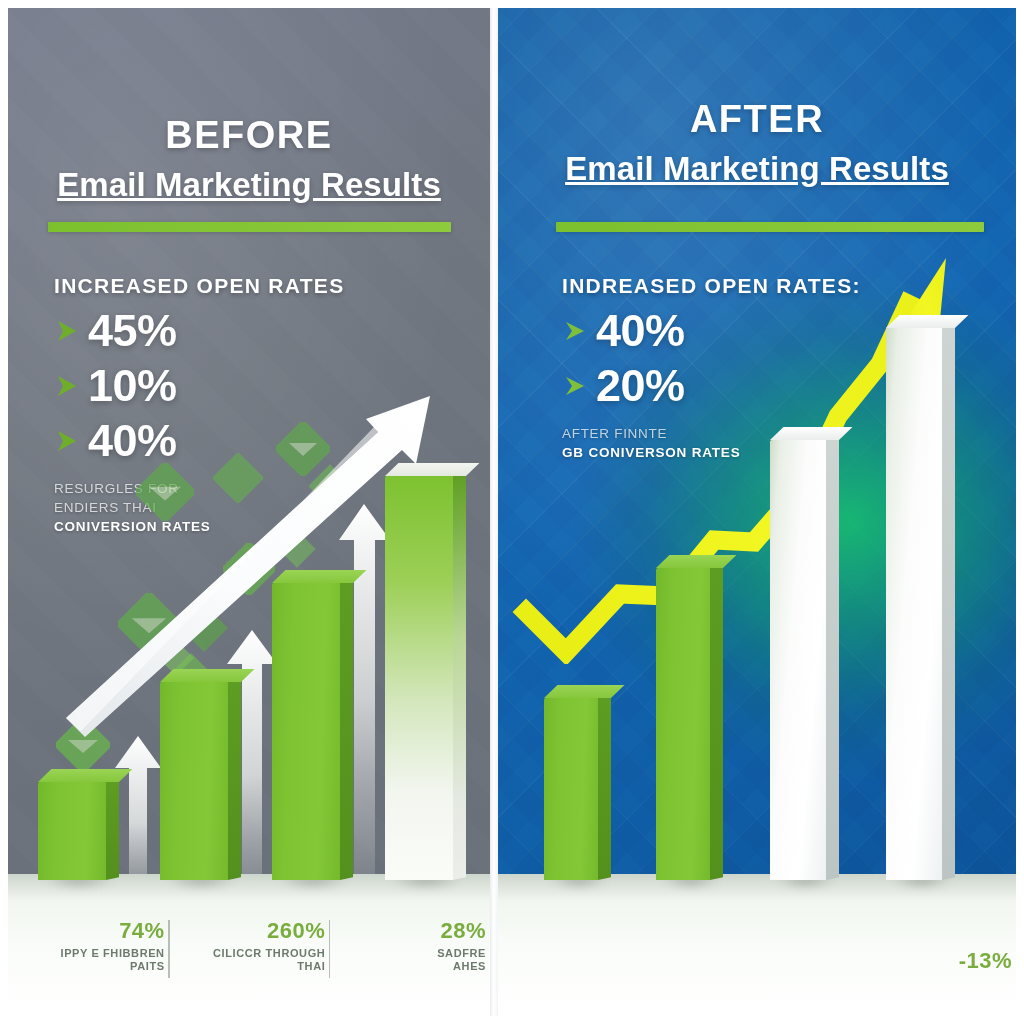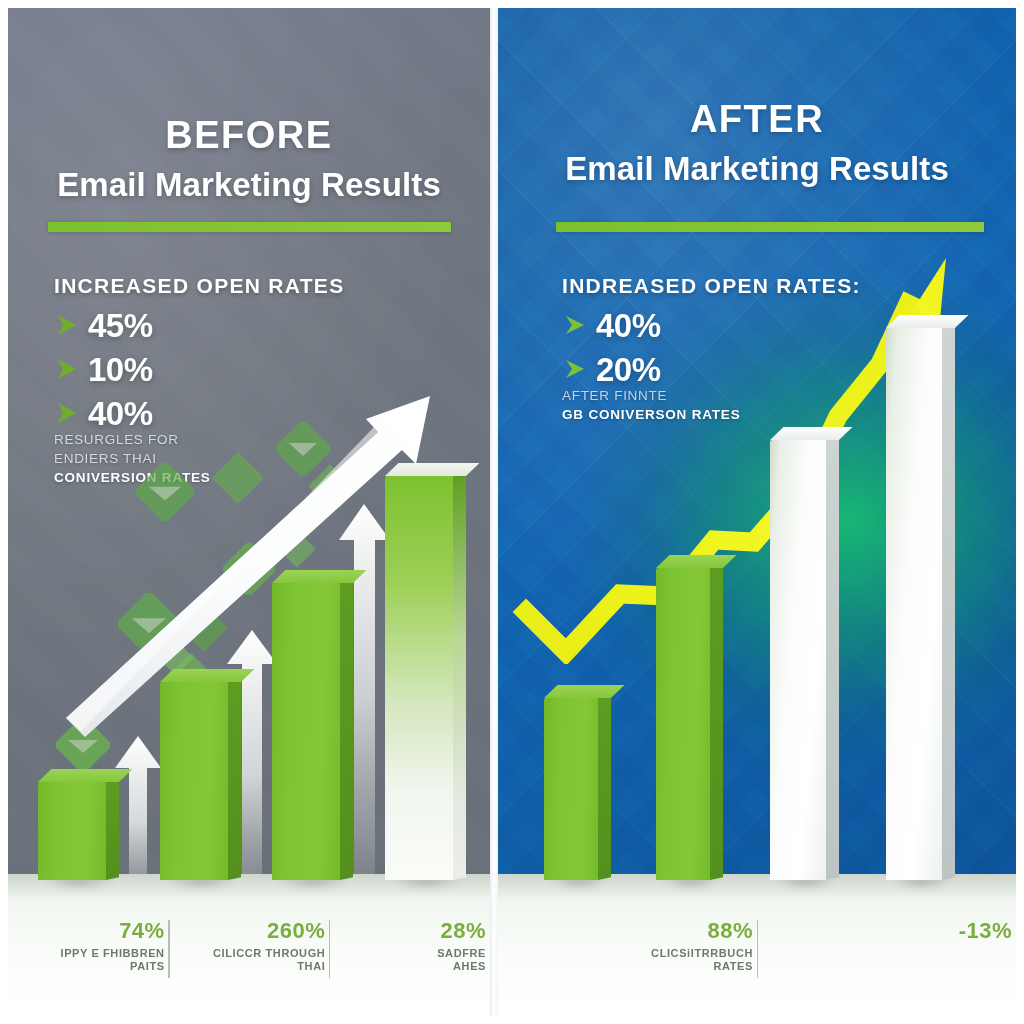--- a/index.html
+++ b/index.html
@@ -45,33 +45,33 @@
   .floor{position:absolute;left:0;right:0;bottom:0;height:142px;
     background:linear-gradient(180deg,#e7efe6 0%,#f2f7f1 22%,#fbfdfa 60%,#ffffff 100%);}
   .floor-shade{position:absolute;left:0;right:0;top:0;height:26px;
     background:linear-gradient(180deg, rgba(150,160,150,.32), rgba(255,255,255,0));}
 
   
   .head{position:absolute;left:0;right:0;text-align:center;color:#ffffff;}
   .head .kicker{font-size:38px;font-weight:700;letter-spacing:1.5px;line-height:1;
     text-shadow:0 2px 5px rgba(0,0,0,.25);}
   .head .sub{font-size:33px;font-weight:700;letter-spacing:.1px;margin-top:14px;line-height:1;
-    text-shadow:0 2px 5px rgba(0,0,0,.25);}
+    text-shadow:0 2px 5px rgba(0,0,0,.25);text-decoration:underline;}
   .rule{position:absolute;height:10px;border-radius:1px;
     background:linear-gradient(90deg,#7cc02e,#8ecb3c);box-shadow:0 1px 4px rgba(0,0,0,.18);}
 
   
   .stats{position:absolute;color:#fff;}
   .stats .eyebrow{font-size:21px;font-weight:700;letter-spacing:1.3px;
     text-shadow:0 2px 4px rgba(0,0,0,.3);white-space:nowrap;text-align:right;}
   .stat-row{display:flex;align-items:center;gap:4px;margin-top:10px;}
   .chev{width:30px;height:34px;flex:0 0 auto;}
-  .stat-val{font-size:33px;font-weight:700;letter-spacing:-.5px;line-height:1;
+  .stat-val{font-size:45px;font-weight:700;letter-spacing:-.5px;line-height:1;
     text-shadow:0 2px 6px rgba(0,0,0,.28);}
-  .note{margin-top:0;font-size:13.5px;line-height:1.42;letter-spacing:.7px;
+  .note{margin-top:16px;font-size:13.5px;line-height:1.42;letter-spacing:.7px;
     color:rgba(255,255,255,.72);text-shadow:0 1px 3px rgba(0,0,0,.3);}
   .note b{color:#ffffff;font-weight:700;letter-spacing:.8px;}
 
   
   .bar{position:absolute;bottom:0;}
   .bar .face{position:absolute;inset:0;border-radius:2px 0 0 0;}
   .bar .side{position:absolute;top:0;bottom:0;right:-13px;width:13px;
     transform:skewY(-12deg);transform-origin:left top;}
   .bar .top{position:absolute;left:0;right:-13px;height:13px;top:-13px;
     transform:skewX(-46deg);transform-origin:left bottom;}
@@ -398,26 +398,18 @@
     </div>
     <div class="bar w w-edge" style="left:388px;bottom:136px;width:56px;height:552px;">
       <div class="shadow"></div>
       <div class="side"></div>
       <div class="top"></div>
       <div class="face"></div>
     </div>
 
     <div class="metrics">
       <div class="metric">
-        <div class="mv">88%</div>
-        <div class="ml">
-          <div>CLICSiITRRBUCH</div>
-          <div>RATES</div>
-        </div>
-        <div class="vsep" style="right:-1px;"></div>
-      </div>
-      <div class="metric">
         <div class="mv">-13%</div>
       </div>
     </div>
   </div>
 
 </div>
 
 </body></html>

